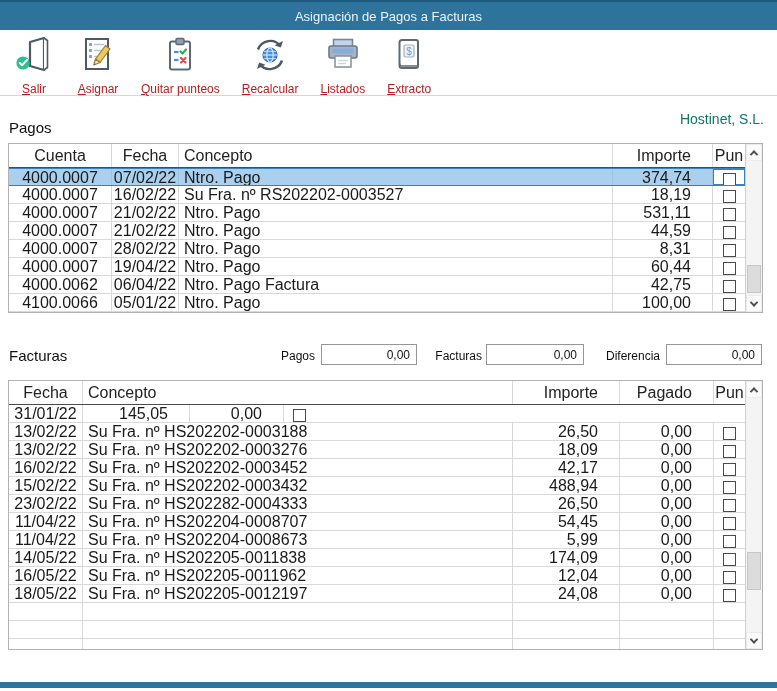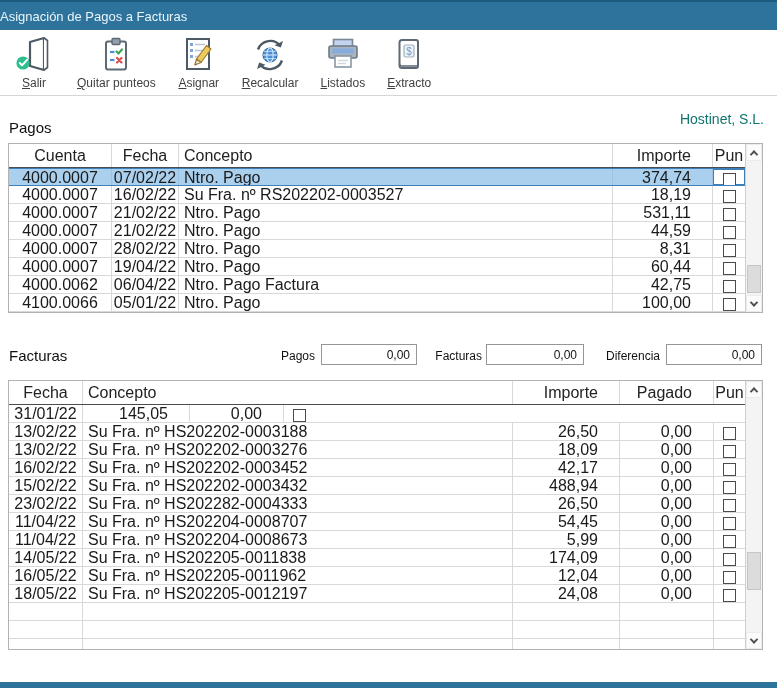--- a/index.html
+++ b/index.html
@@ -7,37 +7,37 @@
   body {
     font-family:"Liberation Sans", sans-serif;
     background:#ffffff; color:#1a1a1a; position:relative; overflow:hidden;
   }
   .window { position:absolute; inset:0; background:#fff; }
 
   
   .titlebar {
     position:absolute; left:0; top:0; width:777px; height:30px;
     background:var(--titlebar,#2d739b); border-top:2px solid #1d5a7e;
-    display:flex; align-items:center; 
+    display:flex; align-items:center; justify-content:center;
   }
   .titlebar .title { color:#eaf4fa; font-size:13px; }
 
   
   .toolbar {
     position:absolute; left:0; top:30px; width:777px; height:66px;
     background:#fff; border-bottom:1px solid #d6d6d6;
     display:flex; align-items:flex-start; padding:4px 0 0 8px; gap:12px;
   }
   .tbtn {
     display:flex; flex-direction:column; align-items:center; justify-content:flex-start;
     padding:1px 5px; min-width:52px; cursor:default; background:transparent; border:0;
     font-family:"Liberation Sans", sans-serif;
   }
   .tbtn .ticon { width:40px; height:40px; display:block; }
-  .tbtn .tlabel { display:block; font-size:12px; color:#404040; margin-top:1px; white-space:nowrap; }
+  .tbtn .tlabel { display:block; font-size:12px; color:#b91c1c; margin-top:7px; white-space:nowrap; }
   .tbtn .tlabel::first-letter { text-decoration:underline; }
 
   
   .pagos-title   { position:absolute; left:9px;  top:119px; font-size:15px; color:#111; }
   .company       { position:absolute; right:13px; top:111px; font-size:14px; color:#0f766e; }
   .facturas-title{ position:absolute; left:9px;  top:347px; font-size:15px; color:#111; }
 
   
   .tot-label { position:absolute; font-size:12px; color:#111; text-align:right; top:349px; }
   .lbl-pagos      { left:260px; width:55px; }
@@ -129,34 +129,20 @@
     <button class="tbtn">
       <span class="ticon">
         <svg viewBox="0 0 40 40" width="40" height="40">
           <path d="M16 7 L30 3 L30 35 L16 31 Z" fill="#fff" stroke="#4d5a66" stroke-width="2.2" stroke-linejoin="round"></path>
           <path d="M30 3 L33.5 5.5 L33.5 32.5 L30 35" fill="#fff" stroke="#4d5a66" stroke-width="1.6" stroke-linejoin="round"></path>
           <circle cx="9" cy="28" r="6.6" fill="#2fbf8f"></circle>
           <path d="M5.8 28 l2.3 2.3 L13 24.8" stroke="#fff" stroke-width="2" fill="none" stroke-linecap="round" stroke-linejoin="round"></path>
         </svg>
       </span>
       <span class="tlabel">Salir</span>
-    </button>
-
-    <button class="tbtn">
-      <span class="ticon">
-        <svg viewBox="0 0 40 40" width="40" height="40">
-          <rect x="10" y="6.5" width="20" height="28" rx="2" fill="#fff" stroke="#5d6a76" stroke-width="2"></rect>
-          <rect x="16" y="3.5" width="8" height="6" rx="1.2" fill="#93a0ac" stroke="#5d6a76" stroke-width="1.4"></rect>
-          <line x1="14" y1="17" x2="18.5" y2="17" stroke="#4a90d9" stroke-width="2.2"></line>
-          <path d="M20.5 16.5 l2 2 L26 14.5" stroke="#3aa655" stroke-width="2.2" fill="none" stroke-linecap="round"></path>
-          <line x1="14" y1="25" x2="18.5" y2="25" stroke="#4a90d9" stroke-width="2.2"></line>
-          <path d="M21 23 l4.5 4.5 M25.5 23 L21 27.5" stroke="#d94f4f" stroke-width="2.2" stroke-linecap="round"></path>
-        </svg>
-      </span>
-      <span class="tlabel">Quitar punteos</span>
     </button>
 
     <button class="tbtn">
       <span class="ticon">
         <svg viewBox="0 0 40 40" width="40" height="40">
           <rect x="8" y="4" width="22" height="30" fill="#fff" stroke="#4d5a66" stroke-width="2"></rect>
           <rect x="11" y="8" width="3" height="3" fill="#7fa8d6"></rect>
             <line x1="16" y1="9.5" x2="26" y2="9.5" stroke="#b9c6d2" stroke-width="1.5"></line>
           <rect x="11" y="14" width="3" height="3" fill="#7fa8d6"></rect>
             <line x1="16" y1="15.5" x2="24" y2="15.5" stroke="#b9c6d2" stroke-width="1.5"></line>
@@ -166,20 +152,34 @@
           <path d="M17.5 24 L15.8 30 L22 27.5 Z" fill="#efe6d4" stroke="#9c7b33" stroke-width="1.2" stroke-linejoin="round"></path>
           <path d="M15.8 30 L17 28.6 L18 29.3 Z" fill="#4d5a66"></path>
         </svg>
       </span>
       <span class="tlabel">Asignar</span>
     </button>
 
     <button class="tbtn">
       <span class="ticon">
         <svg viewBox="0 0 40 40" width="40" height="40">
+          <rect x="10" y="6.5" width="20" height="28" rx="2" fill="#fff" stroke="#5d6a76" stroke-width="2"></rect>
+          <rect x="16" y="3.5" width="8" height="6" rx="1.2" fill="#93a0ac" stroke="#5d6a76" stroke-width="1.4"></rect>
+          <line x1="14" y1="17" x2="18.5" y2="17" stroke="#4a90d9" stroke-width="2.2"></line>
+          <path d="M20.5 16.5 l2 2 L26 14.5" stroke="#3aa655" stroke-width="2.2" fill="none" stroke-linecap="round"></path>
+          <line x1="14" y1="25" x2="18.5" y2="25" stroke="#4a90d9" stroke-width="2.2"></line>
+          <path d="M21 23 l4.5 4.5 M25.5 23 L21 27.5" stroke="#d94f4f" stroke-width="2.2" stroke-linecap="round"></path>
+        </svg>
+      </span>
+      <span class="tlabel">Quitar punteos</span>
+    </button>
+
+    <button class="tbtn">
+      <span class="ticon">
+        <svg viewBox="0 0 40 40" width="40" height="40">
           <path d="M30.5 11 A13 13 0 0 0 8 14.5" stroke="#4d5a66" stroke-width="2.4" fill="none"></path>
           <path d="M33 6 L30.8 12.6 L24.5 10.2 Z" fill="#4d5a66"></path>
           <path d="M9.5 29 A13 13 0 0 0 32 25.5" stroke="#4d5a66" stroke-width="2.4" fill="none"></path>
           <path d="M7 34 L9.2 27.4 L15.5 29.8 Z" fill="#4d5a66"></path>
           <circle cx="20" cy="20" r="7" fill="#4a90d9" stroke="#2f6ba8" stroke-width="1.2"></circle>
           <ellipse cx="20" cy="20" rx="3.2" ry="7" fill="none" stroke="#d7e8f8" stroke-width="1.1"></ellipse>
           <line x1="13" y1="20" x2="27" y2="20" stroke="#d7e8f8" stroke-width="1.1"></line>
           <line x1="14" y1="16.3" x2="26" y2="16.3" stroke="#d7e8f8" stroke-width="0.9"></line>
           <line x1="14" y1="23.7" x2="26" y2="23.7" stroke="#d7e8f8" stroke-width="0.9"></line>
         </svg>

